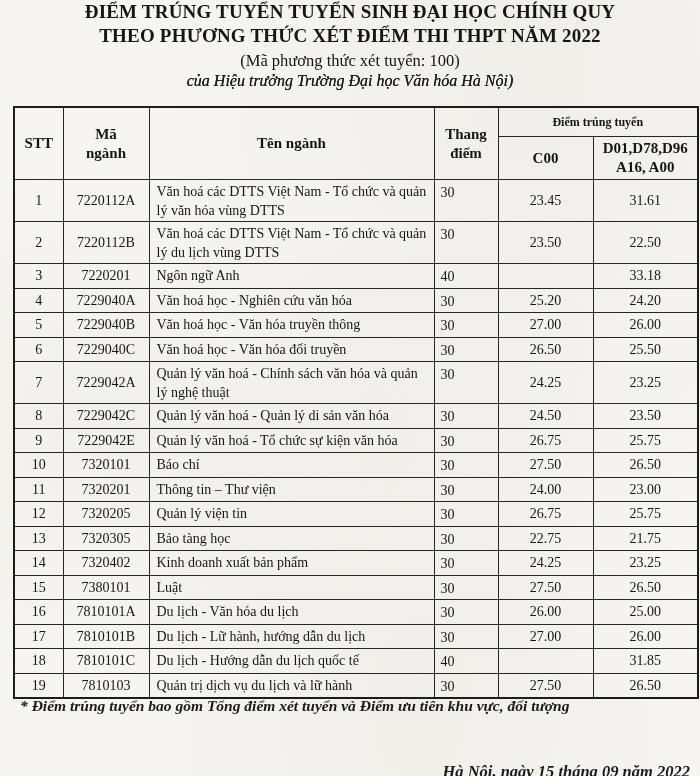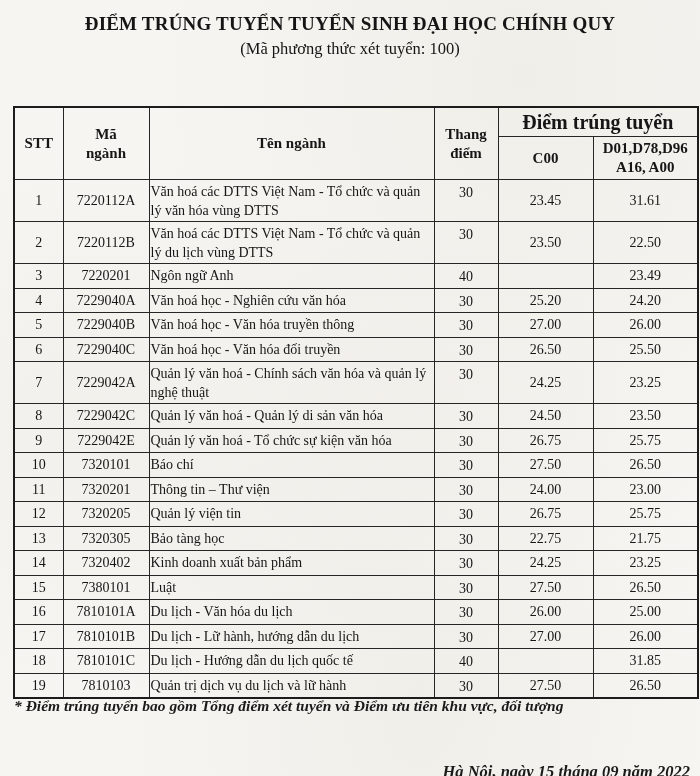--- a/index.html
+++ b/index.html
@@ -9,21 +9,21 @@
     height: 776px;
     overflow: hidden;
     background:
       radial-gradient(ellipse at 75% 10%, rgba(125,115,92,0.05), transparent 50%),
       radial-gradient(ellipse at 18% 55%, rgba(125,115,92,0.04), transparent 45%),
       radial-gradient(ellipse at 60% 90%, rgba(125,115,92,0.05), transparent 50%),
       #f6f5f1;
     font-family: "Liberation Serif", "DejaVu Serif", serif;
     color: #191919;
   }
-  .doc-header { text-align: center; padding-top: 12px; }
+  .doc-header { text-align: center; padding-top: 0; }
   .t-main {
     font-size: 19px;
     font-weight: bold;
     line-height: 24px;
     letter-spacing: 0.2px;
     color: #151515;
   }
   .t-method {
     font-size: 16.5px;
     font-weight: normal;
@@ -56,35 +56,35 @@
   th, td { border: 1.6px solid #262626; }
   th {
     font-weight: bold;
     font-size: 15px;
     line-height: 19px;
     padding: 2px 2px;
     text-align: center;
     vertical-align: middle;
     color: #161616;
   }
-  th.group { font-size: 20px; height: 24px; }
+  th.group { font-size: 12px; height: 24px; }
   .pre { white-space: pre-line; }
   td {
     font-size: 14px;
     line-height: 19px;
     padding: 1.5px 6px;
     vertical-align: middle;
     color: #161616;
   }
   .c-stt, .c-ma, .c-c00, .c-d { text-align: center; }
-  .c-ten { text-align: left; padding-left: 1px; }
-  .c-thang { text-align: center; vertical-align: top; padding-top: 3px; margin-left: 8px; }
+  .c-ten { text-align: left; padding-left: 7px; }
+  .c-thang { vertical-align: top; padding-top: 3px; margin-left: 8px; }
   .notes {
     position: absolute;
-    left: 14px;
+    left: 20px;
     top: 694px;
     width: 590px;
     font-style: italic;
     font-weight: bold;
     font-size: 15.5px;
     line-height: 23px;
     color: #1a1a1a;
   }
   .date-line {
     position: absolute;
@@ -98,21 +98,23 @@
     color: #1a1a1a;
   }
 </style>
 </head>
 <body>
 
 <div class="page">
 
   <div class="doc-header">
     <div class="t-main">ĐIỂM TRÚNG TUYỂN TUYỂN SINH ĐẠI HỌC CHÍNH QUY</div>
+    <div class="t-main">THEO PHƯƠNG THỨC XÉT ĐIỂM THI THPT NĂM 2022</div>
     <div class="t-method">(Mã phương thức xét tuyển: 100)</div>
+    <div class="t-sub">của Hiệu trưởng Trường Đại học Văn hóa Hà Nội)</div>
   </div>
 
   <table class="score-table">
     <colgroup>
       <col class="w-stt">
         <col class="w-ma">
         <col class="w-ten">
         <col class="w-thang">
         <col class="w-c00">
         <col class="w-d">
@@ -149,21 +151,21 @@
     <td class="c-thang">30</td>
     <td class="c-c00">23.50</td>
     <td class="c-d">22.50</td>
   </tr>
         <tr>
     <td class="c-stt">3</td>
     <td class="c-ma">7220201</td>
     <td class="c-ten">Ngôn ngữ Anh</td>
     <td class="c-thang">40</td>
     <td class="c-c00"></td>
-    <td class="c-d">23.49</td>
+    <td class="c-d">33.18</td>
   </tr>
         <tr>
     <td class="c-stt">4</td>
     <td class="c-ma">7229040A</td>
     <td class="c-ten">Văn hoá học - Nghiên cứu văn hóa</td>
     <td class="c-thang">30</td>
     <td class="c-c00">25.20</td>
     <td class="c-d">24.20</td>
   </tr>
         <tr>

